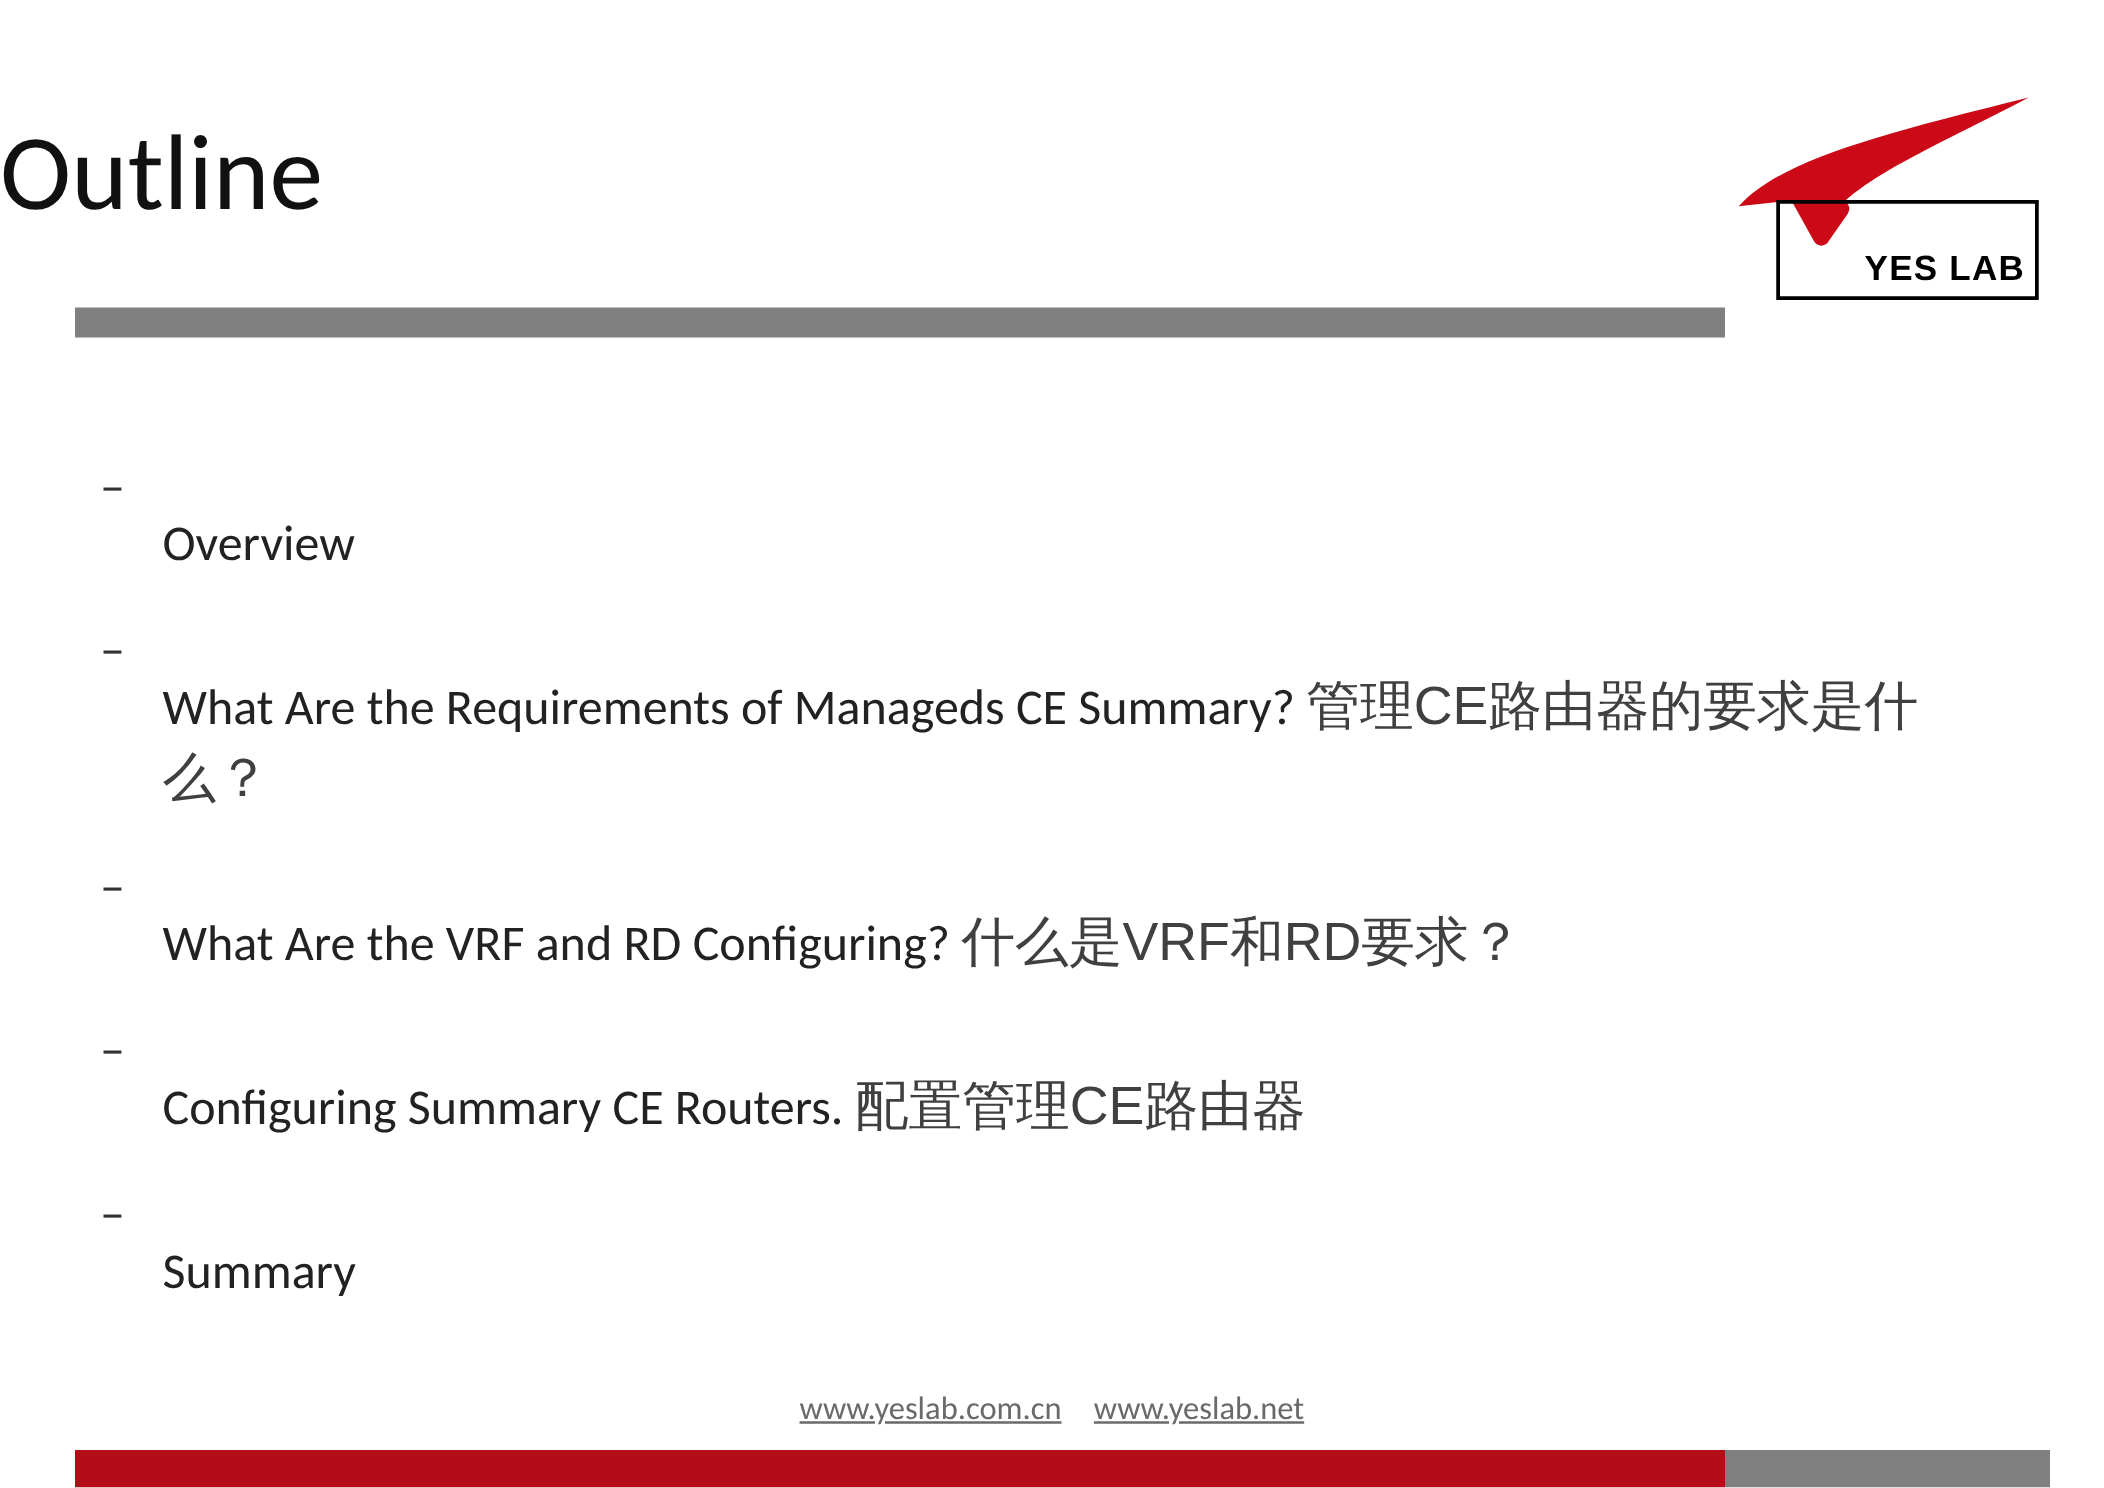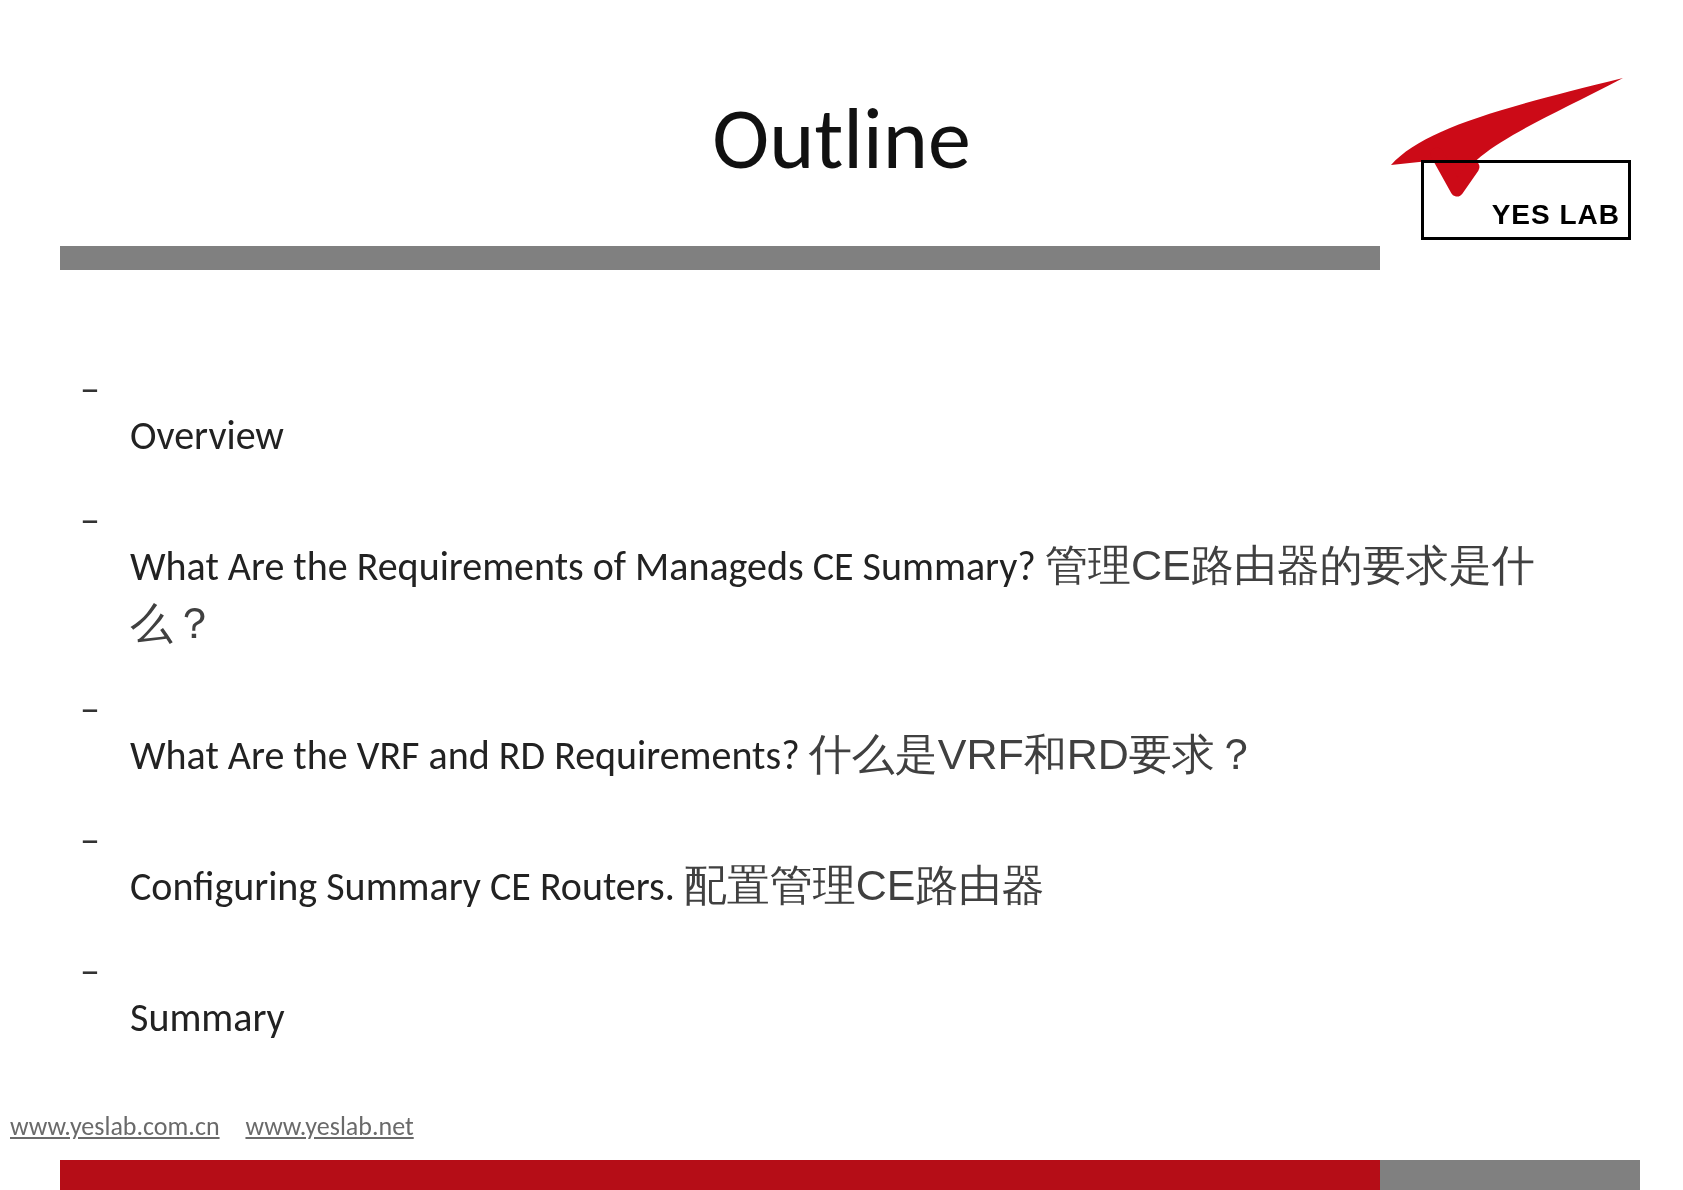--- a/index.html
+++ b/index.html
@@ -1,28 +1,28 @@
 <!DOCTYPE html>
 <html><head>
 <meta charset="utf-8">
 <style>
   html,body{margin:0;padding:0;width:1683px;height:1190px;background:#fff;font-family:"Calibri","Helvetica Neue",Arial,sans-serif;color:#222;}
   .slide{position:relative;width:1683px;height:1190px;}
-  .title{position:absolute;top:86px;left:0;width:100%;text-align:center;font-size:86px;font-weight:400;color:#111;}
+  .title{position:absolute;top:86px;left:0;width:100%;text-align:left;font-size:86px;font-weight:400;color:#111;}
   .hr-bar{position:absolute;top:246px;left:60px;width:1320px;height:24px;background:#808080;}
   .logo{position:absolute;top:70px;right:50px;width:250px;height:170px;}
   .logo-box{position:absolute;bottom:0;left:38px;width:210px;height:80px;border:3px solid #000000;box-sizing:border-box;}
   .logo-text{position:absolute;right:8px;bottom:6px;font:900 28px Arial,sans-serif;color:#000;letter-spacing:1px;}
   .swoosh{position:absolute;top:0;left:0;width:250px;height:170px;}
   .content{position:absolute;top:360px;left:80px;width:1520px;font-size:40px;line-height:1.35;}
   .item{display:flex;align-items:flex-start;margin-bottom:28px;}
   .dash{flex:0 0 50px;text-align:left;font-size:40px;color:#333;padding-top:2px;}
   .txt{flex:1;font-size:40px;color:#222;margin-top:45px;}
   .zh{color:#404040;font-size:43px;font-family:"Microsoft YaHei","SimSun",sans-serif;}
-  .footer{position:absolute;bottom:48px;left:0;width:100%;font-size:26px;}
+  .footer{position:absolute;bottom:48px;left:0;width:100%;text-align:center;font-size:26px;}
   .footer a{color:#6a6a6a;text-decoration:underline;margin:0 10px;}
   .foot-red{position:absolute;bottom:0;left:60px;width:1320px;height:30px;background:#b50d17;}
   .foot-grey{position:absolute;bottom:0;left:1380px;width:260px;height:30px;background:#808080;}
 </style>
 </head>
 <body>
 
 <div class="slide">
 
   <div class="title">Outline</div>
@@ -43,21 +43,21 @@
     <div class="item">
       <div class="dash">–</div>
       <div class="txt"><span>Overview</span><span class="zh"></span></div>
     </div>
     <div class="item">
       <div class="dash">–</div>
       <div class="txt"><span>What Are the Requirements of Manageds CE Summary? </span><span class="zh">管理CE路由器的要求是什么？</span></div>
     </div>
     <div class="item">
       <div class="dash">–</div>
-      <div class="txt"><span>What Are the VRF and RD Requirements? </span><span class="zh">什么是VRF和RD要求？</span></div>
+      <div class="txt"><span>What Are the VRF and RD Configuring? </span><span class="zh">什么是VRF和RD要求？</span></div>
     </div>
     <div class="item">
       <div class="dash">–</div>
       <div class="txt"><span>Configuring Summary CE Routers. </span><span class="zh">配置管理CE路由器</span></div>
     </div>
     <div class="item">
       <div class="dash">–</div>
       <div class="txt"><span>Summary</span><span class="zh"></span></div>
     </div>
   </div>

